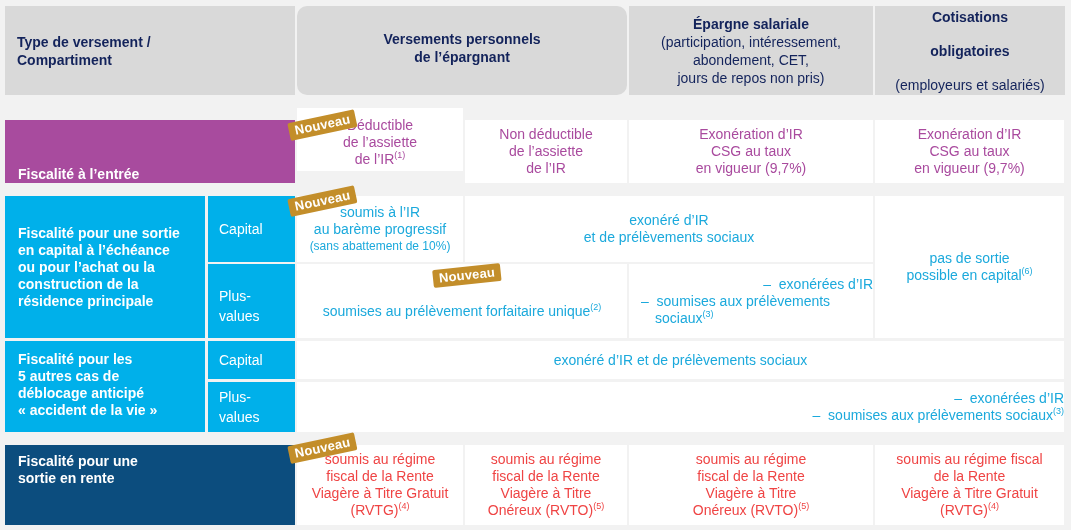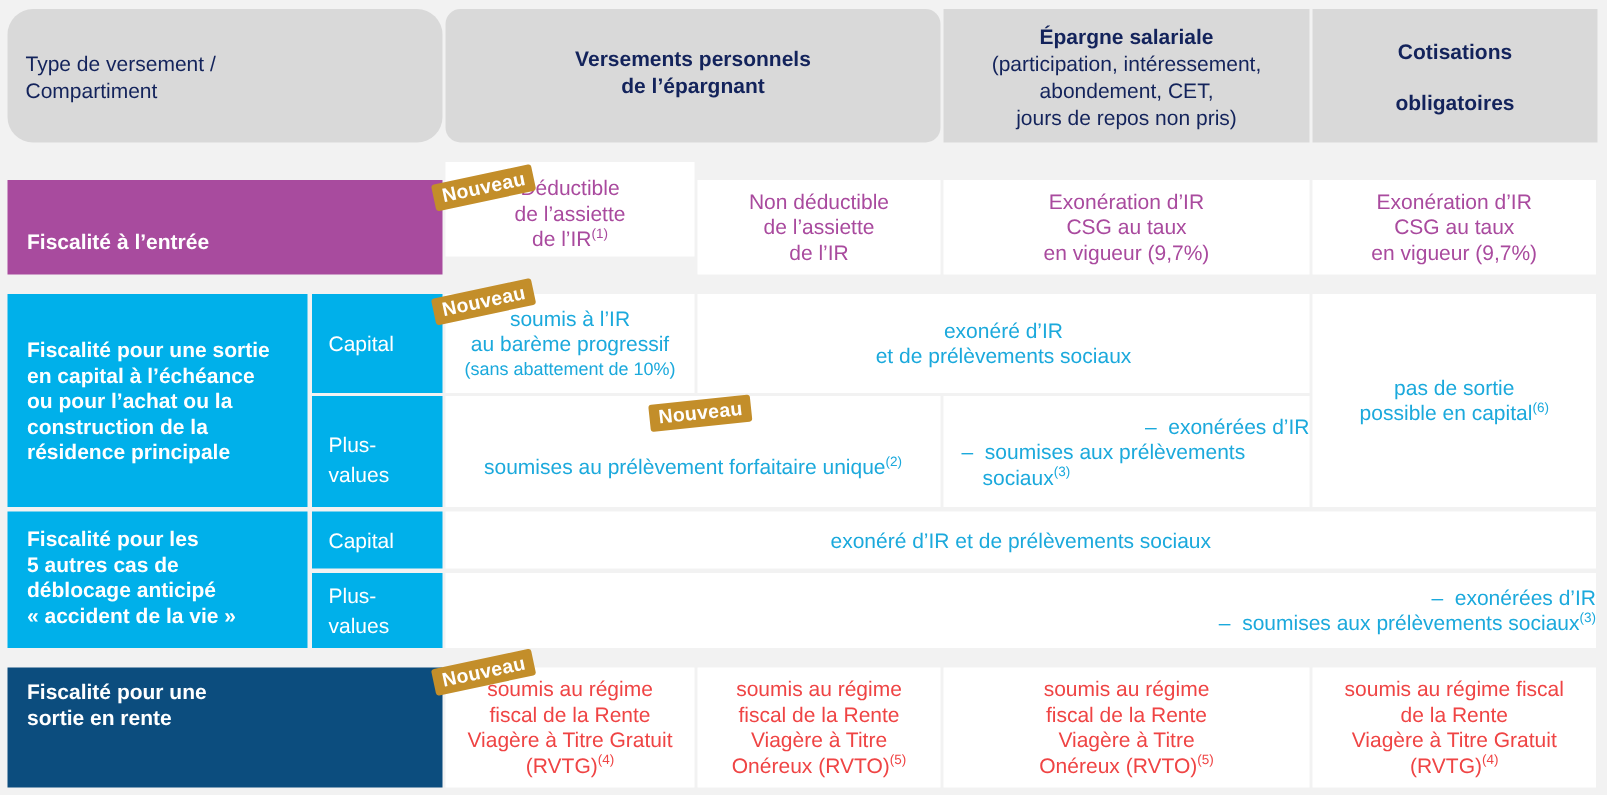--- a/index.html
+++ b/index.html
@@ -4,21 +4,21 @@
 <style>
   html, body { margin:0; padding:0; }
   body {
     width:1071px; height:530px; background:#f2f2f2; position:relative; overflow:hidden;
     font-family:"Liberation Sans", sans-serif;
   }
   .cell { position:absolute; box-sizing:border-box; display:flex; flex-direction:column; justify-content:center; align-items:center; text-align:center; }
   .hdr { background:#d9d9d9; color:#13235b; font-size:14px; line-height:18px; }
   .hdr b { font-weight:bold; }
   .hdr .sub { font-weight:normal; }
-  .hdr-left { align-items:flex-start; text-align:center; padding-left:12px; font-weight:normal;border-radius:17px; }
+  .hdr-left { align-items:flex-start; text-align:center; padding-left:12px; font-weight:bold; }
   .white { background:#ffffff; }
   .purple-txt { color:#a94a9e; font-size:14px; line-height:17px; }
   .blue-txt { color:#1ba9dc; font-size:14px; line-height:17px; }
   .navy-txt { color:#ef4444; font-size:14px; line-height:17px; }
   .lab { color:#ffffff; font-weight:bold; font-size:14px; line-height:17px; align-items:flex-start; text-align:left; padding-left:13px; }
   .purple { background:#a84b9e; }
   .cyan { background:#00b0ea; }
   .navy { background:#0c4d7e; }
   .subl { color:#ffffff; font-size:14px; line-height:20px; align-items:flex-start; text-align:left; padding-left:11px; }
   sup { font-size:9px; line-height:0; vertical-align:super; }
@@ -44,23 +44,24 @@
 </div>
 <div class="cell hdr" style="left:629px;top:6px;width:244px;height:89px;">
   <b>Épargne salariale</b>
   <span class="sub">(participation, intéressement,</span>
   <span class="sub">abondement, CET,</span>
   <span class="sub">jours de repos non pris)</span>
 </div>
 <div class="cell hdr" style="left:875px;top:6px;width:190px;height:89px;gap:16px;">
   <b>Cotisations</b>
   <b>obligatoires</b>
+  <span class="sub">(employeurs et salariés)</span>
 </div>
 
-<div class="cell lab purple" style="left:5px;top:120px;width:290px;height:63px;justify-content:center;padding-top:20px;">
+<div class="cell lab purple" style="left:5px;top:120px;width:290px;height:63px;justify-content:flex-end;padding-top:20px;">
   <span>Fiscalité à l’entrée</span>
 </div>
 <div class="cell white purple-txt" style="left:297px;top:108px;width:166px;height:63px;padding-top:6px;">
   <span>Déductible</span>
   <span>de l’assiette</span>
   <span><span>de l’IR</span><sup>(1)</sup></span>
 </div>
 <div class="cell white purple-txt" style="left:465px;top:120px;width:162px;height:63px;">
   <span>Non déductible</span>
   <span>de l’assiette</span>

